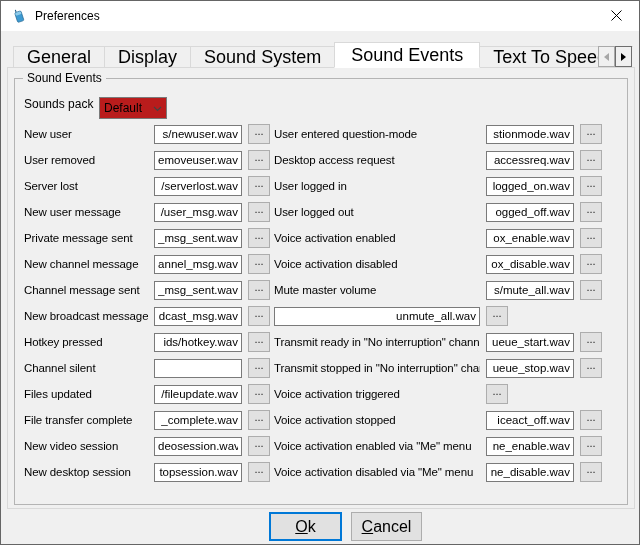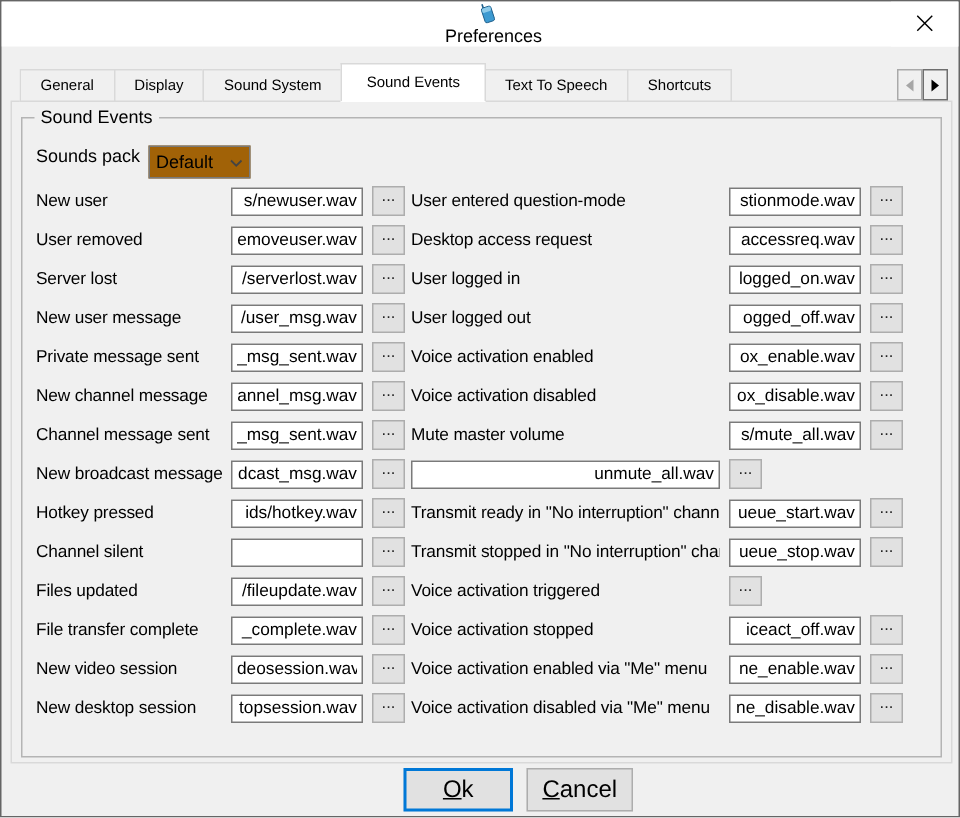--- a/index.html
+++ b/index.html
@@ -7,39 +7,39 @@
   body { font-family: "Liberation Sans", sans-serif; font-size: 12px; color: #000; }
 
   .window {
     position: relative; width: 640px; height: 545px;
     background: #f0f0f0; border: 1px solid #656565; overflow: hidden;
   }
 
   
   .titlebar {
     position: absolute; left: 0; top: 0; width: 100%; height: 30px;
-    background: #ffffff; display: flex; align-items: center; padding-left: 10px; flex-direction: column;
+    background: #ffffff; display: flex; align-items: center; padding-left: 10px;
   }
   .titlebar .app-icon { width: 16px; height: 16px; flex: 0 0 16px; }
   .titlebar .title { margin-left: 8px; font-size: 12px; color: #000; }
   .close-btn {
     position: absolute; right: 0; top: 0; width: 45px; height: 30px;
     display: flex; align-items: center; justify-content: center;
     background: #ffffff; border: none; cursor: pointer;
   }
 
   
   .tab-bar {
     position: absolute; left: 12px; top: 41px; width: 620px; height: 26px;
     display: flex; align-items: flex-end; overflow: hidden; z-index: 3;
   }
   .tab {
     height: 22px; padding: 0 13px; display: flex; align-items: center; justify-content: center;
     background: #f0f0f0; border: 1px solid #d9d9d9; margin-right: -1px;
-    white-space: nowrap; cursor: pointer; font-size: 10px;
+    white-space: nowrap; cursor: pointer; font-size: 18px;
   }
   .tab.active {
     height: 26px; padding: 0 16px; background: #ffffff;
     border-bottom: 1px solid #ffffff; position: relative; z-index: 4;
   }
   .tab-scroll {
     position: absolute; top: 45px; width: 17px; height: 21px; z-index: 5;
     background: #f0f0f0; border: 1px solid #a9a9a9;
     display: flex; align-items: center; justify-content: center; cursor: pointer;
   }
@@ -67,21 +67,21 @@
   }
   .groupbox .legend {
     position: absolute; top: -8px; left: 8px; background: #f0f0f0;
     padding: 0 4px; font-size: 12px;
   }
 
   
   .soundspack { position: absolute; left: 9px; top: 18px; height: 22px; display: flex; }
   .soundspack .sp-label { width: 75px; }
   .combo {
-    width: 68px; height: 22px; background: #a16207; border: 1px solid #7a7a7a;
+    width: 68px; height: 22px; background: #b91c1c; border: 1px solid #7a7a7a;
     display: flex; align-items: center; padding: 0 4px; cursor: pointer;
   }
   .combo .combo-text { flex: 1; }
   .combo svg { flex: 0 0 9px; }
 
   
   .col { position: absolute; display: block; }
   .col-left  { left: 9px;  top: 42px; }
   .col-right { left: 259px; top: 42px; }
   .row {

